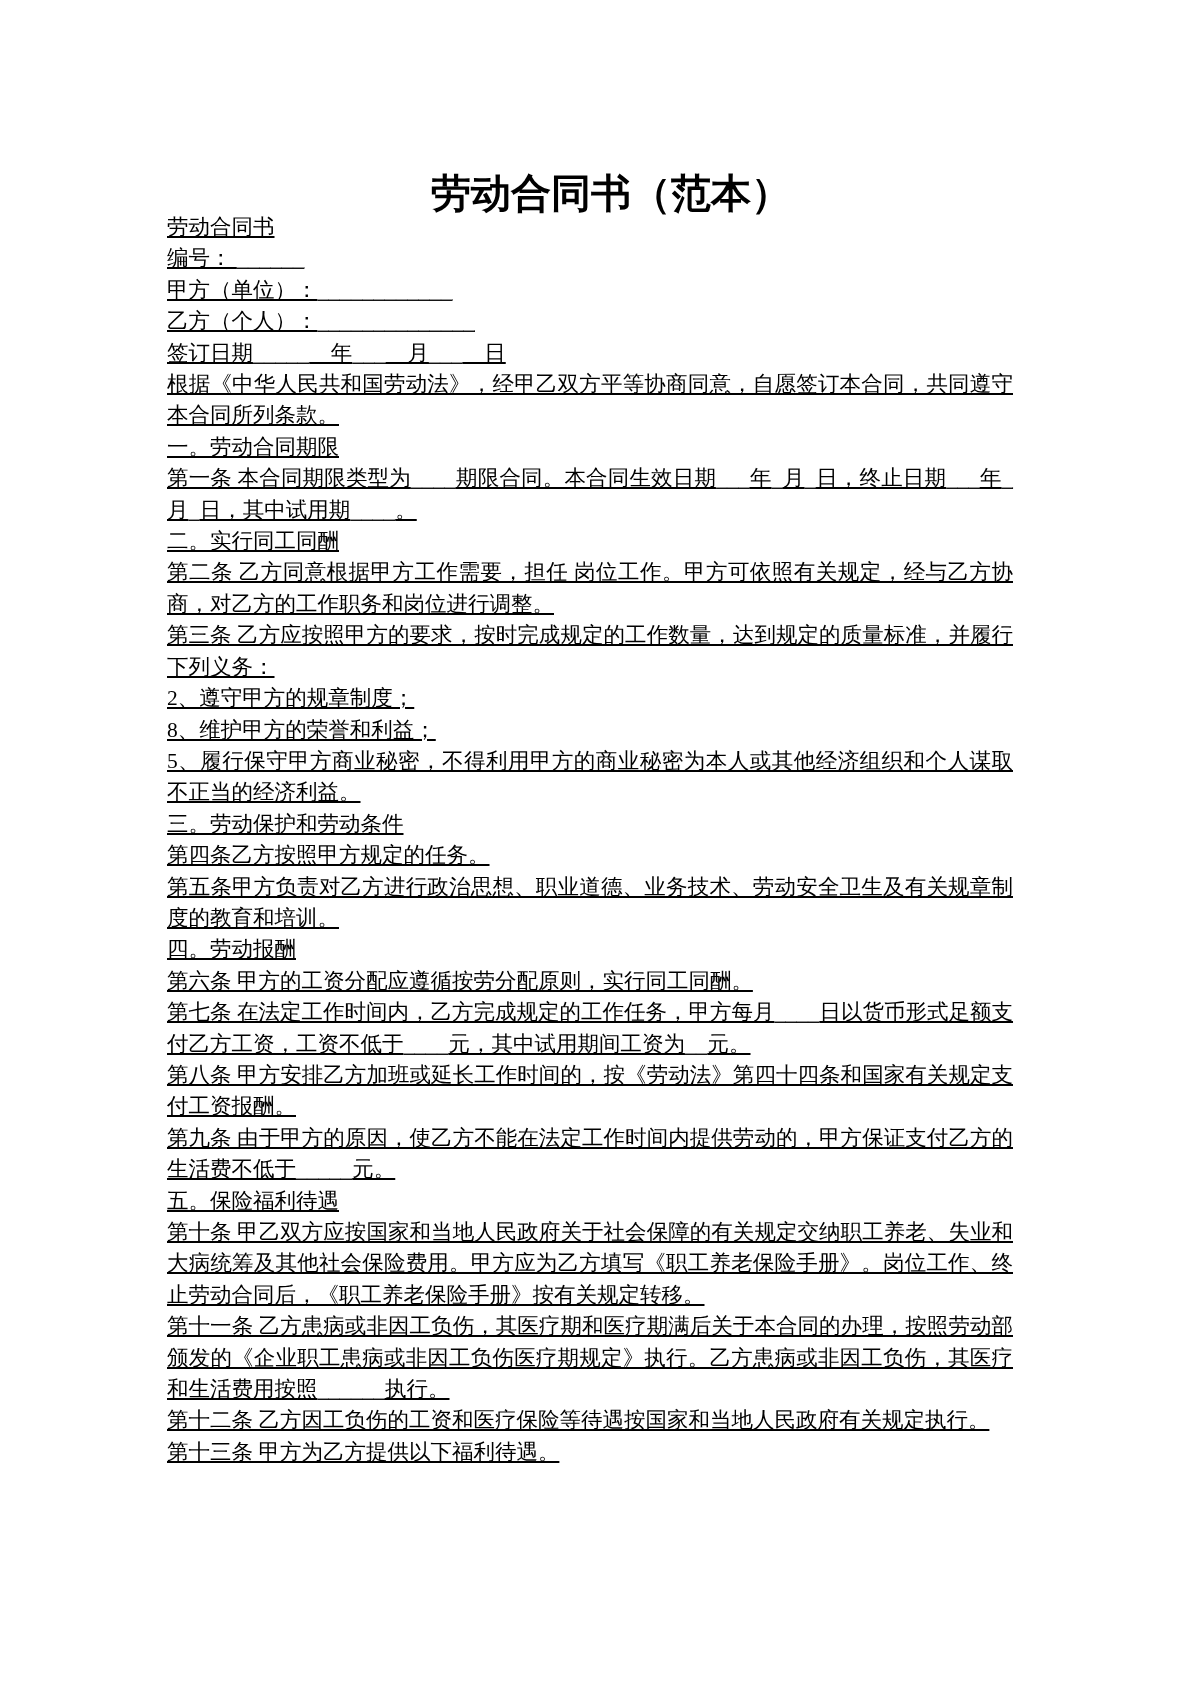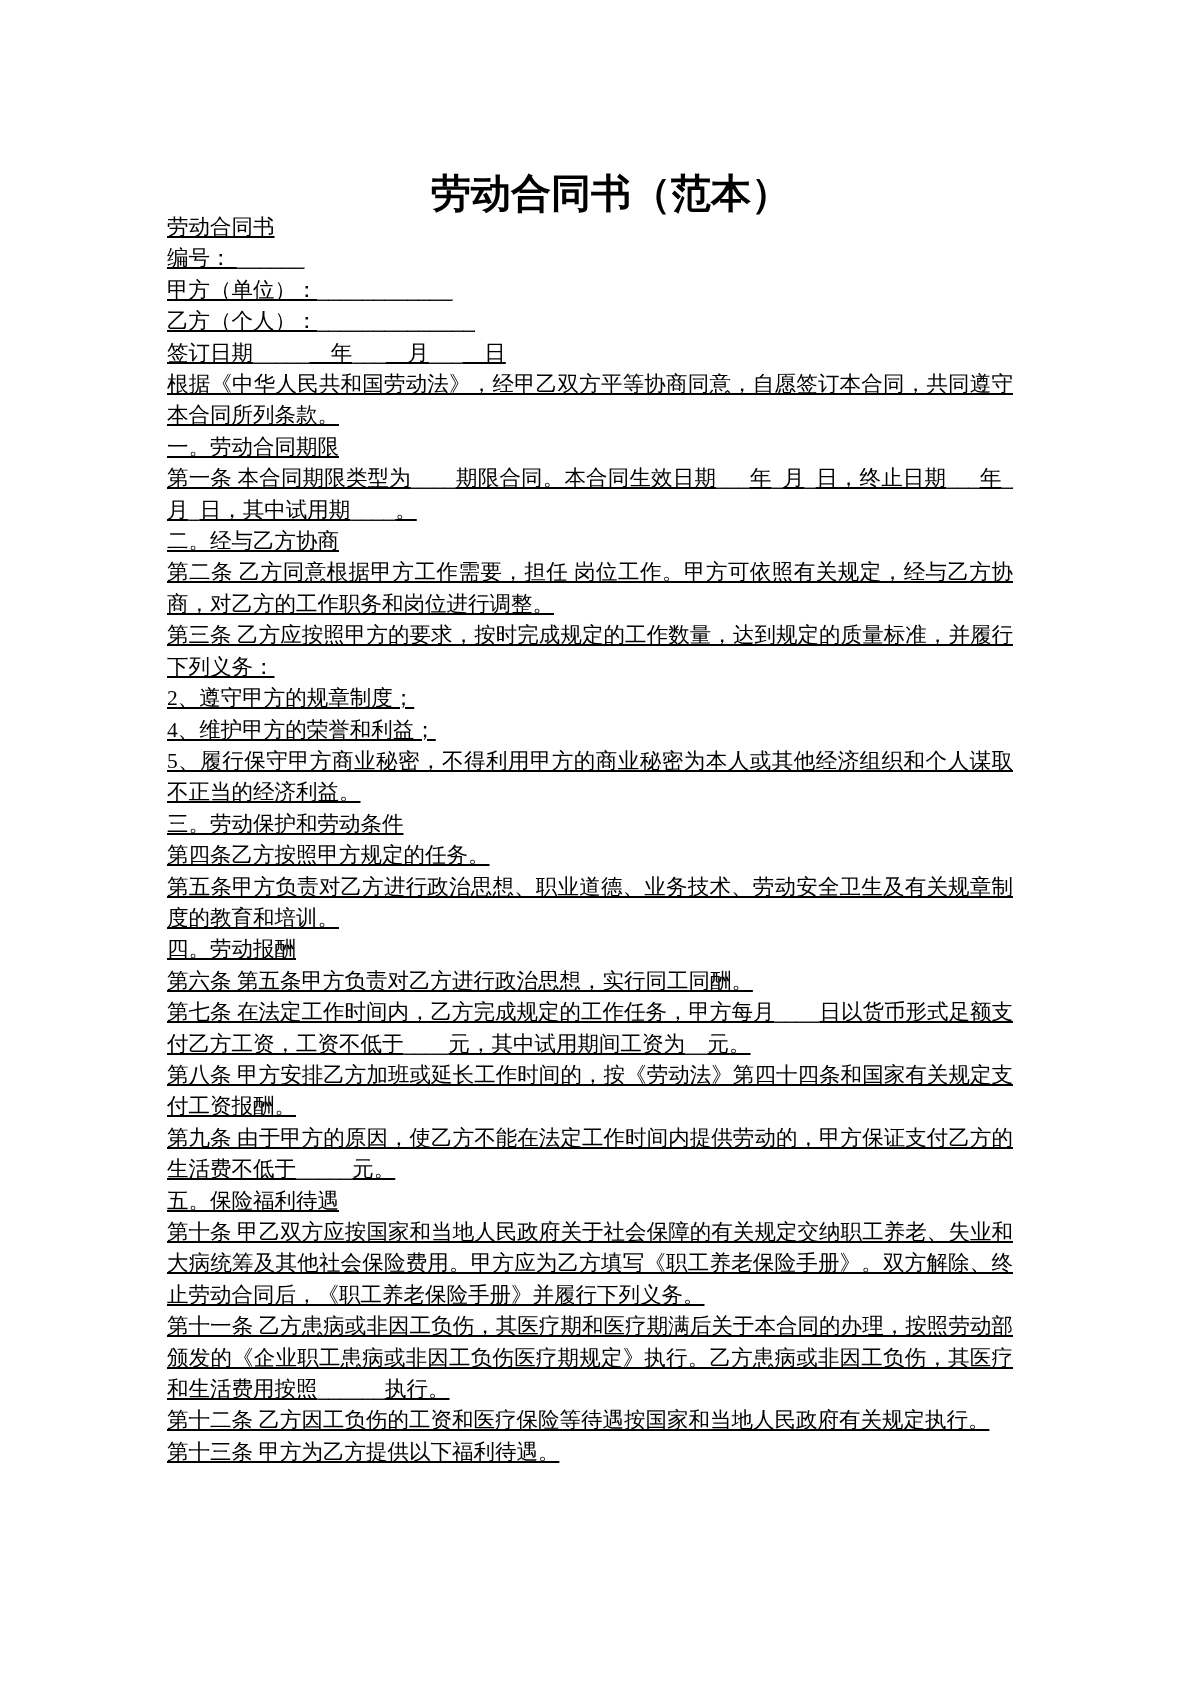--- a/index.html
+++ b/index.html
@@ -60,33 +60,33 @@
   <h1 class="title">劳动合同书（范本）</h1>
   <div class="contract-body">
       <p class="line">劳动合同书</p>
       <p class="line">编号： <span class="blank">______</span></p>
       <p class="line">甲方（单位）：<span class="blank">____________</span></p>
       <p class="line">乙方（个人）：<span class="blank">______________</span></p>
       <p class="line">签订日期<span class="blank">_____</span>　年<span class="blank">___</span>　月<span class="blank">___</span>　日</p>
       <p class="line">根据《中华人民共和国劳动法》，经甲乙双方平等协商同意，自愿签订本合同，共同遵守本合同所列条款。</p>
       <p class="line">一。劳动合同期限</p>
       <p class="line">第一条 本合同期限类型为<span class="blank">____</span>期限合同。本合同生效日期<span class="blank">___</span>年<span class="blank">_</span>月<span class="blank">_</span>日，终止日期<span class="blank">___</span>年<span class="blank">_</span>月<span class="blank">_</span>日，其中试用期<span class="blank">____</span>。</p>
-      <p class="line">二。经与乙方协商</p>
+      <p class="line">二。实行同工同酬</p>
       <p class="line">第二条 乙方同意根据甲方工作需要，担任 岗位工作。甲方可依照有关规定，经与乙方协商，对乙方的工作职务和岗位进行调整。</p>
       <p class="line">第三条 乙方应按照甲方的要求，按时完成规定的工作数量，达到规定的质量标准，并履行下列义务：</p>
       <p class="line">2、遵守甲方的规章制度；</p>
-      <p class="line">4、维护甲方的荣誉和利益；</p>
+      <p class="line">8、维护甲方的荣誉和利益；</p>
       <p class="line">5、履行保守甲方商业秘密，不得利用甲方的商业秘密为本人或其他经济组织和个人谋取不正当的经济利益。</p>
       <p class="line">三。劳动保护和劳动条件</p>
       <p class="line">第四条乙方按照甲方规定的任务。</p>
       <p class="line">第五条甲方负责对乙方进行政治思想、职业道德、业务技术、劳动安全卫生及有关规章制度的教育和培训。</p>
       <p class="line">四。劳动报酬</p>
-      <p class="line">第六条 第五条甲方负责对乙方进行政治思想，实行同工同酬。</p>
+      <p class="line">第六条 甲方的工资分配应遵循按劳分配原则，实行同工同酬。</p>
       <p class="line">第七条 在法定工作时间内，乙方完成规定的工作任务，甲方每月<span class="blank">____</span>日以货币形式足额支付乙方工资，工资不低于<span class="blank">____</span>元，其中试用期间工资为<span class="blank">__</span>元。</p>
       <p class="line">第八条 甲方安排乙方加班或延长工作时间的，按《劳动法》第四十四条和国家有关规定支付工资报酬。</p>
       <p class="line">第九条 由于甲方的原因，使乙方不能在法定工作时间内提供劳动的，甲方保证支付乙方的生活费不低于<span class="blank">_____</span>元。</p>
       <p class="line">五。保险福利待遇</p>
-      <p class="line">第十条 甲乙双方应按国家和当地人民政府关于社会保障的有关规定交纳职工养老、失业和大病统筹及其他社会保险费用。甲方应为乙方填写《职工养老保险手册》。双方解除、终止劳动合同后，《职工养老保险手册》并履行下列义务。</p>
+      <p class="line">第十条 甲乙双方应按国家和当地人民政府关于社会保障的有关规定交纳职工养老、失业和大病统筹及其他社会保险费用。甲方应为乙方填写《职工养老保险手册》。岗位工作、终止劳动合同后，《职工养老保险手册》按有关规定转移。</p>
       <p class="line">第十一条 乙方患病或非因工负伤，其医疗期和医疗期满后关于本合同的办理，按照劳动部颁发的《企业职工患病或非因工负伤医疗期规定》执行。乙方患病或非因工负伤，其医疗和生活费用按照<span class="blank">______</span>执行。</p>
       <p class="line">第十二条 乙方因工负伤的工资和医疗保险等待遇按国家和当地人民政府有关规定执行。</p>
       <p class="line">第十三条 甲方为乙方提供以下福利待遇。</p>
     </div>
 </div>
 
 </body></html>

